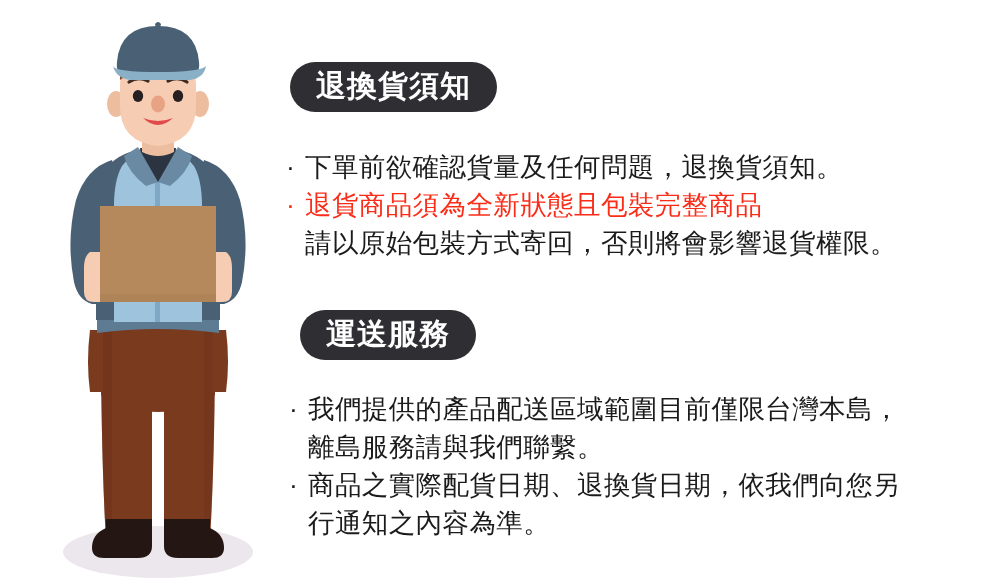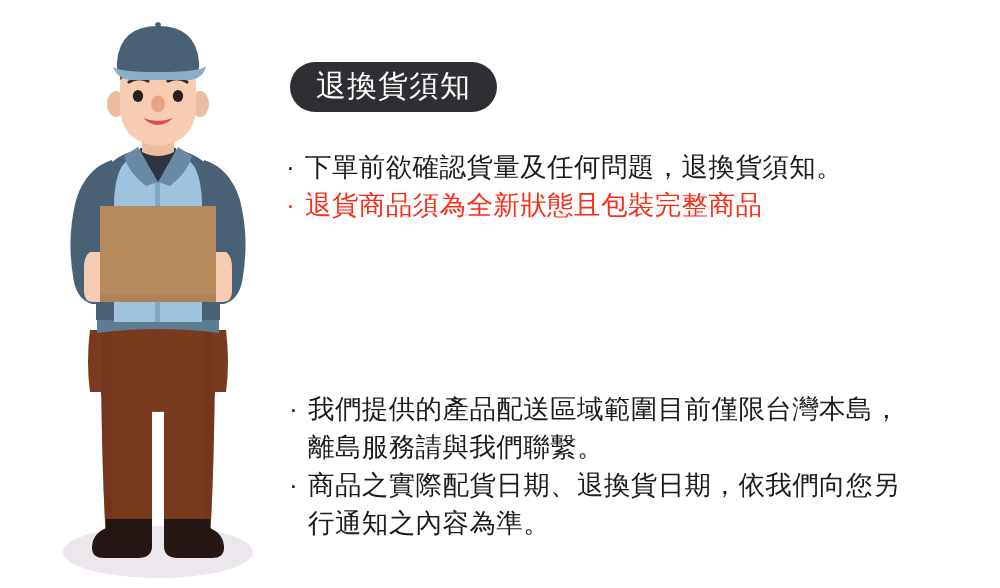--- a/index.html
+++ b/index.html
@@ -39,21 +39,21 @@
   .pill {
     display: inline-block;
     background: #2f2f33;
     color: #ffffff;
     border-radius: 999px;
     padding: 6px 26px 9px 26px;
     font-size: 30px;
     line-height: 1.18;
     letter-spacing: 1px;
     white-space: nowrap;
-    font-weight: 400;
+    font-weight: 700;
   }
 
   #pill-returns {
     position: absolute;
     left: 7px;
     top: 62px;
   }
   #pill-shipping {
     position: absolute;
     left: 17px;
@@ -177,22 +177,26 @@
 
     <ul id="returns-list" class="bullet-list">
       <li class="bullet-item">
         <span class="dot">·</span>
         <span class="cont">下單前欲確認貨量及任何問題，退換貨須知。</span>
       </li>
       <li class="bullet-item red">
         <span class="dot">·</span>
         <span class="cont">退貨商品須為全新狀態且包裝完整商品</span>
       </li>
+      <li class="bullet-item">
+        <span class="cont">請以原始包裝方式寄回，否則將會影響退貨權限。</span>
+      </li>
     </ul>
 
+    <div id="pill-shipping" class="pill">運送服務</div>
 
     <ul id="shipping-list" class="bullet-list">
       <li class="bullet-item">
         <span class="dot">·</span>
         <span class="cont">我們提供的產品配送區域範圍目前僅限台灣本島，</span>
         <span class="cont">離島服務請與我們聯繫。</span>
       </li>
       <li class="bullet-item">
         <span class="dot">·</span>
         <span class="cont">商品之實際配貨日期、退換貨日期，依我們向您另</span>

